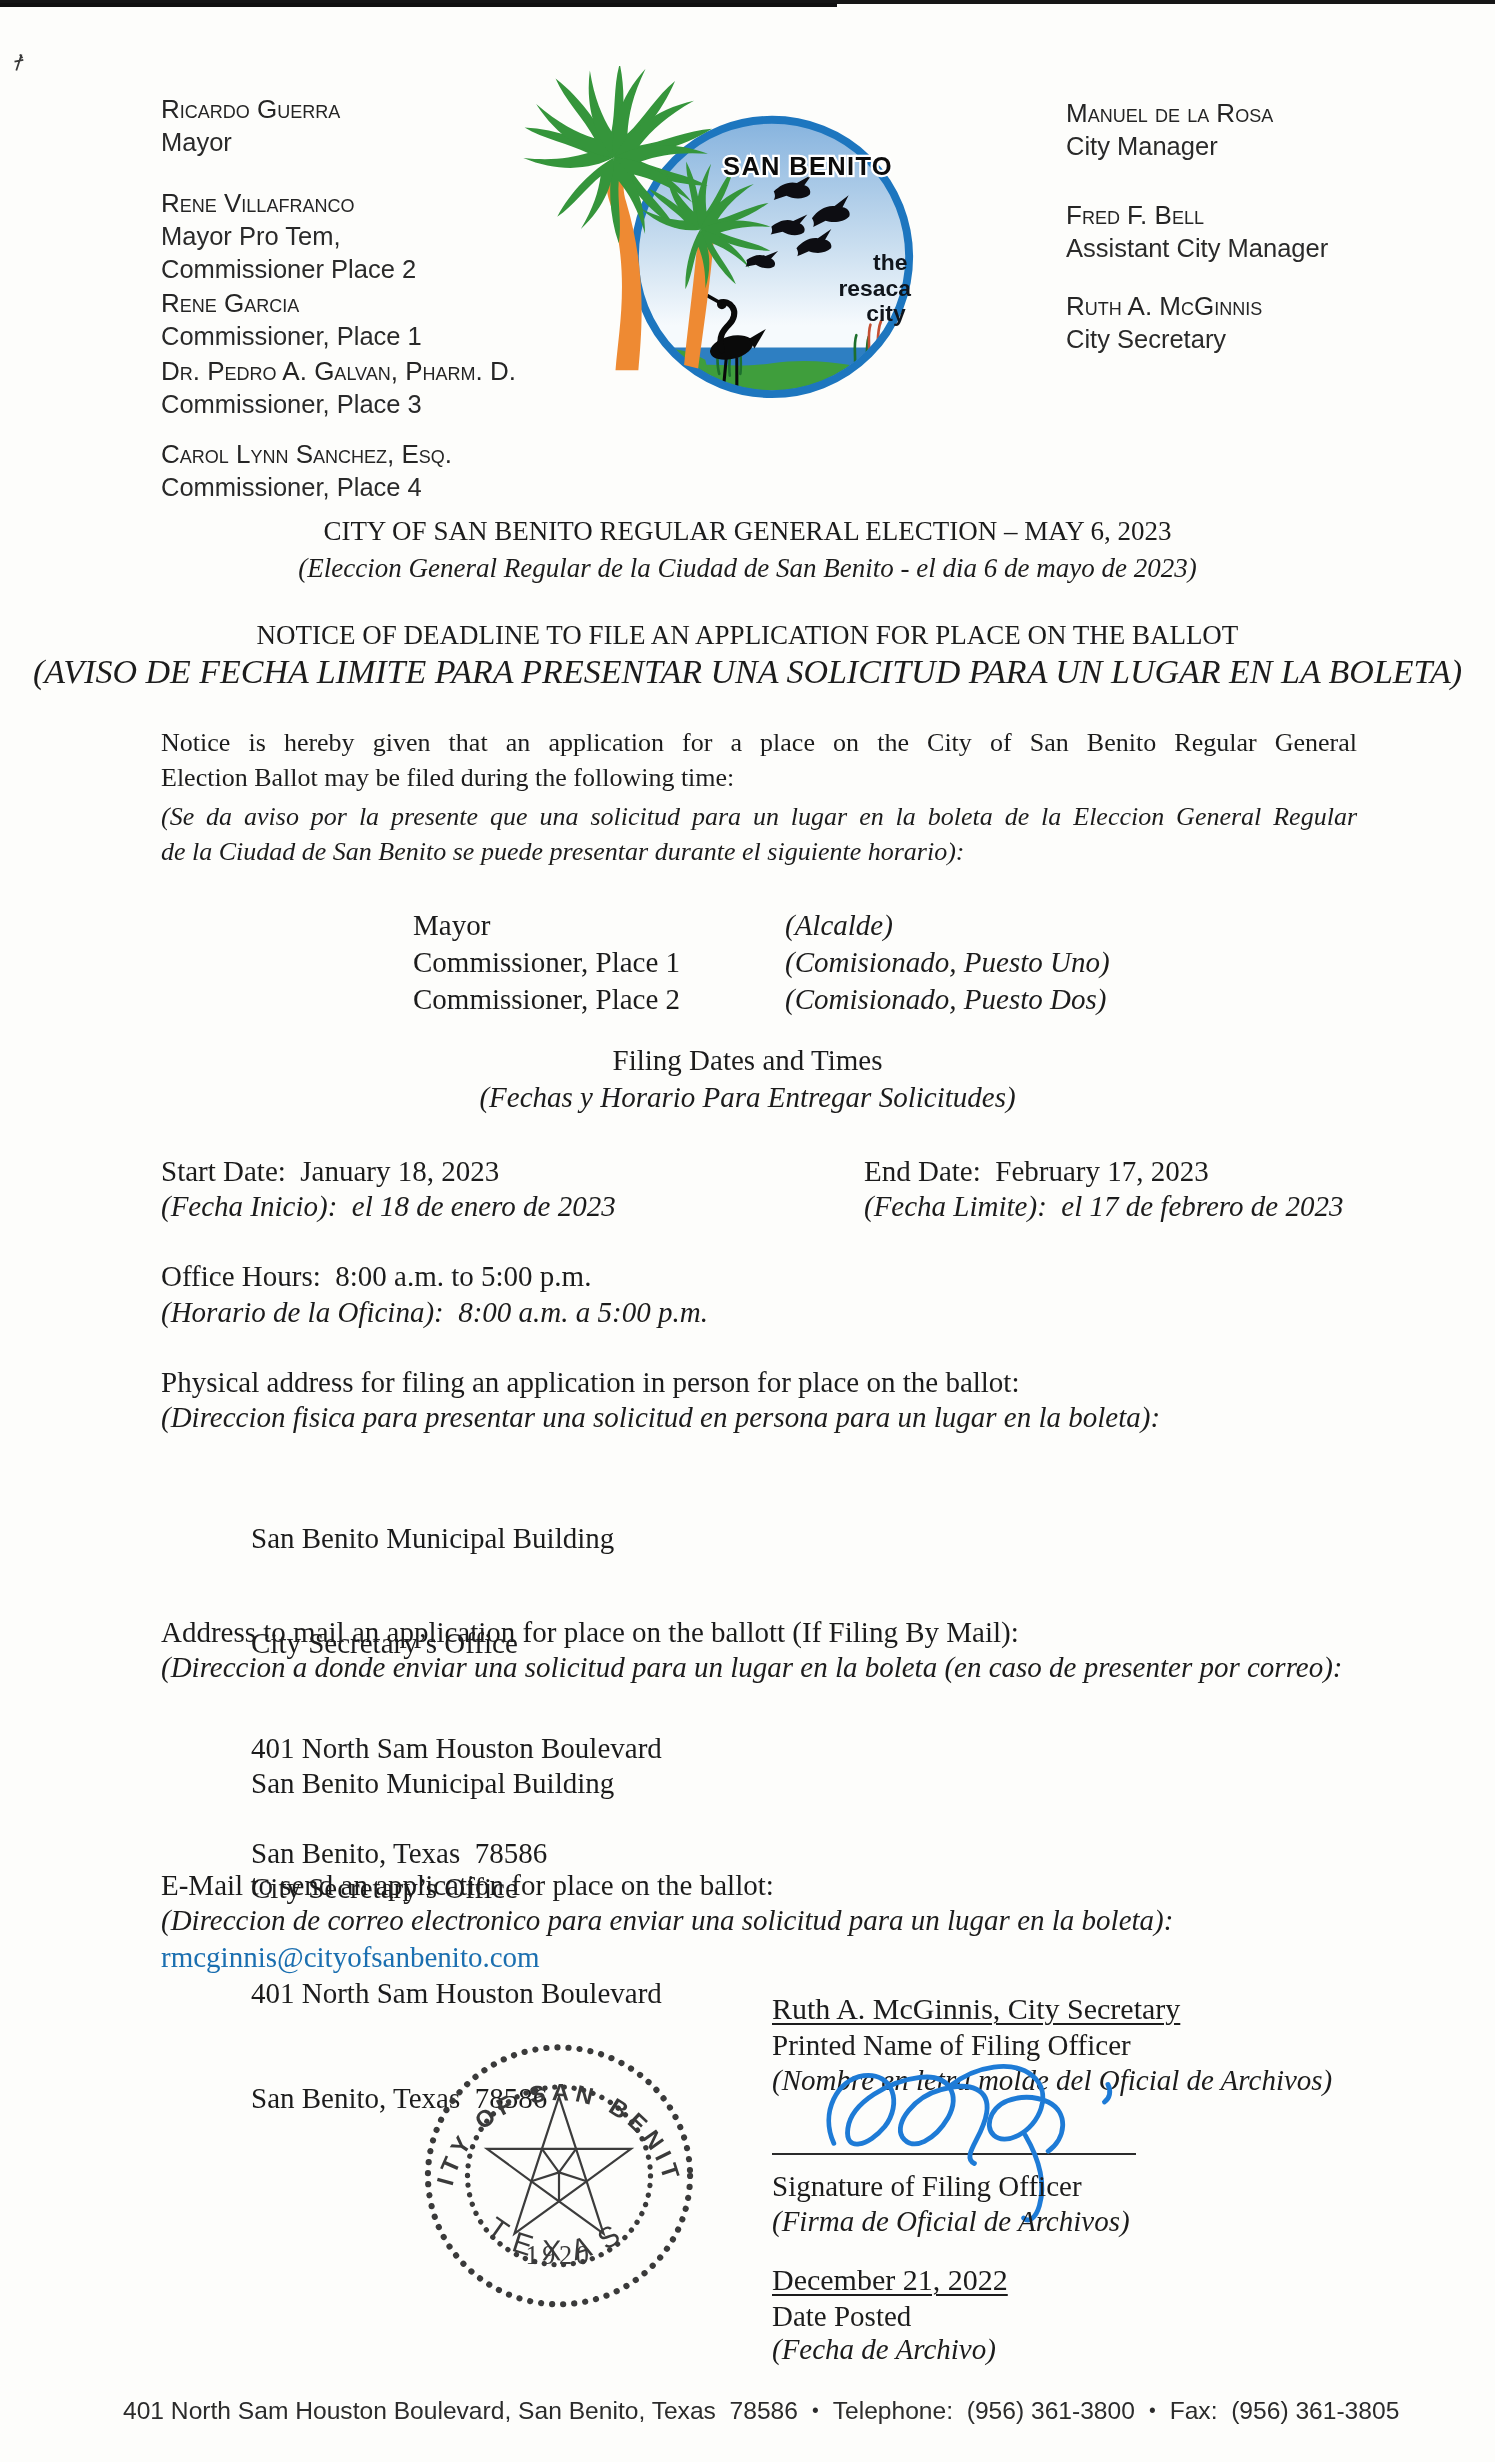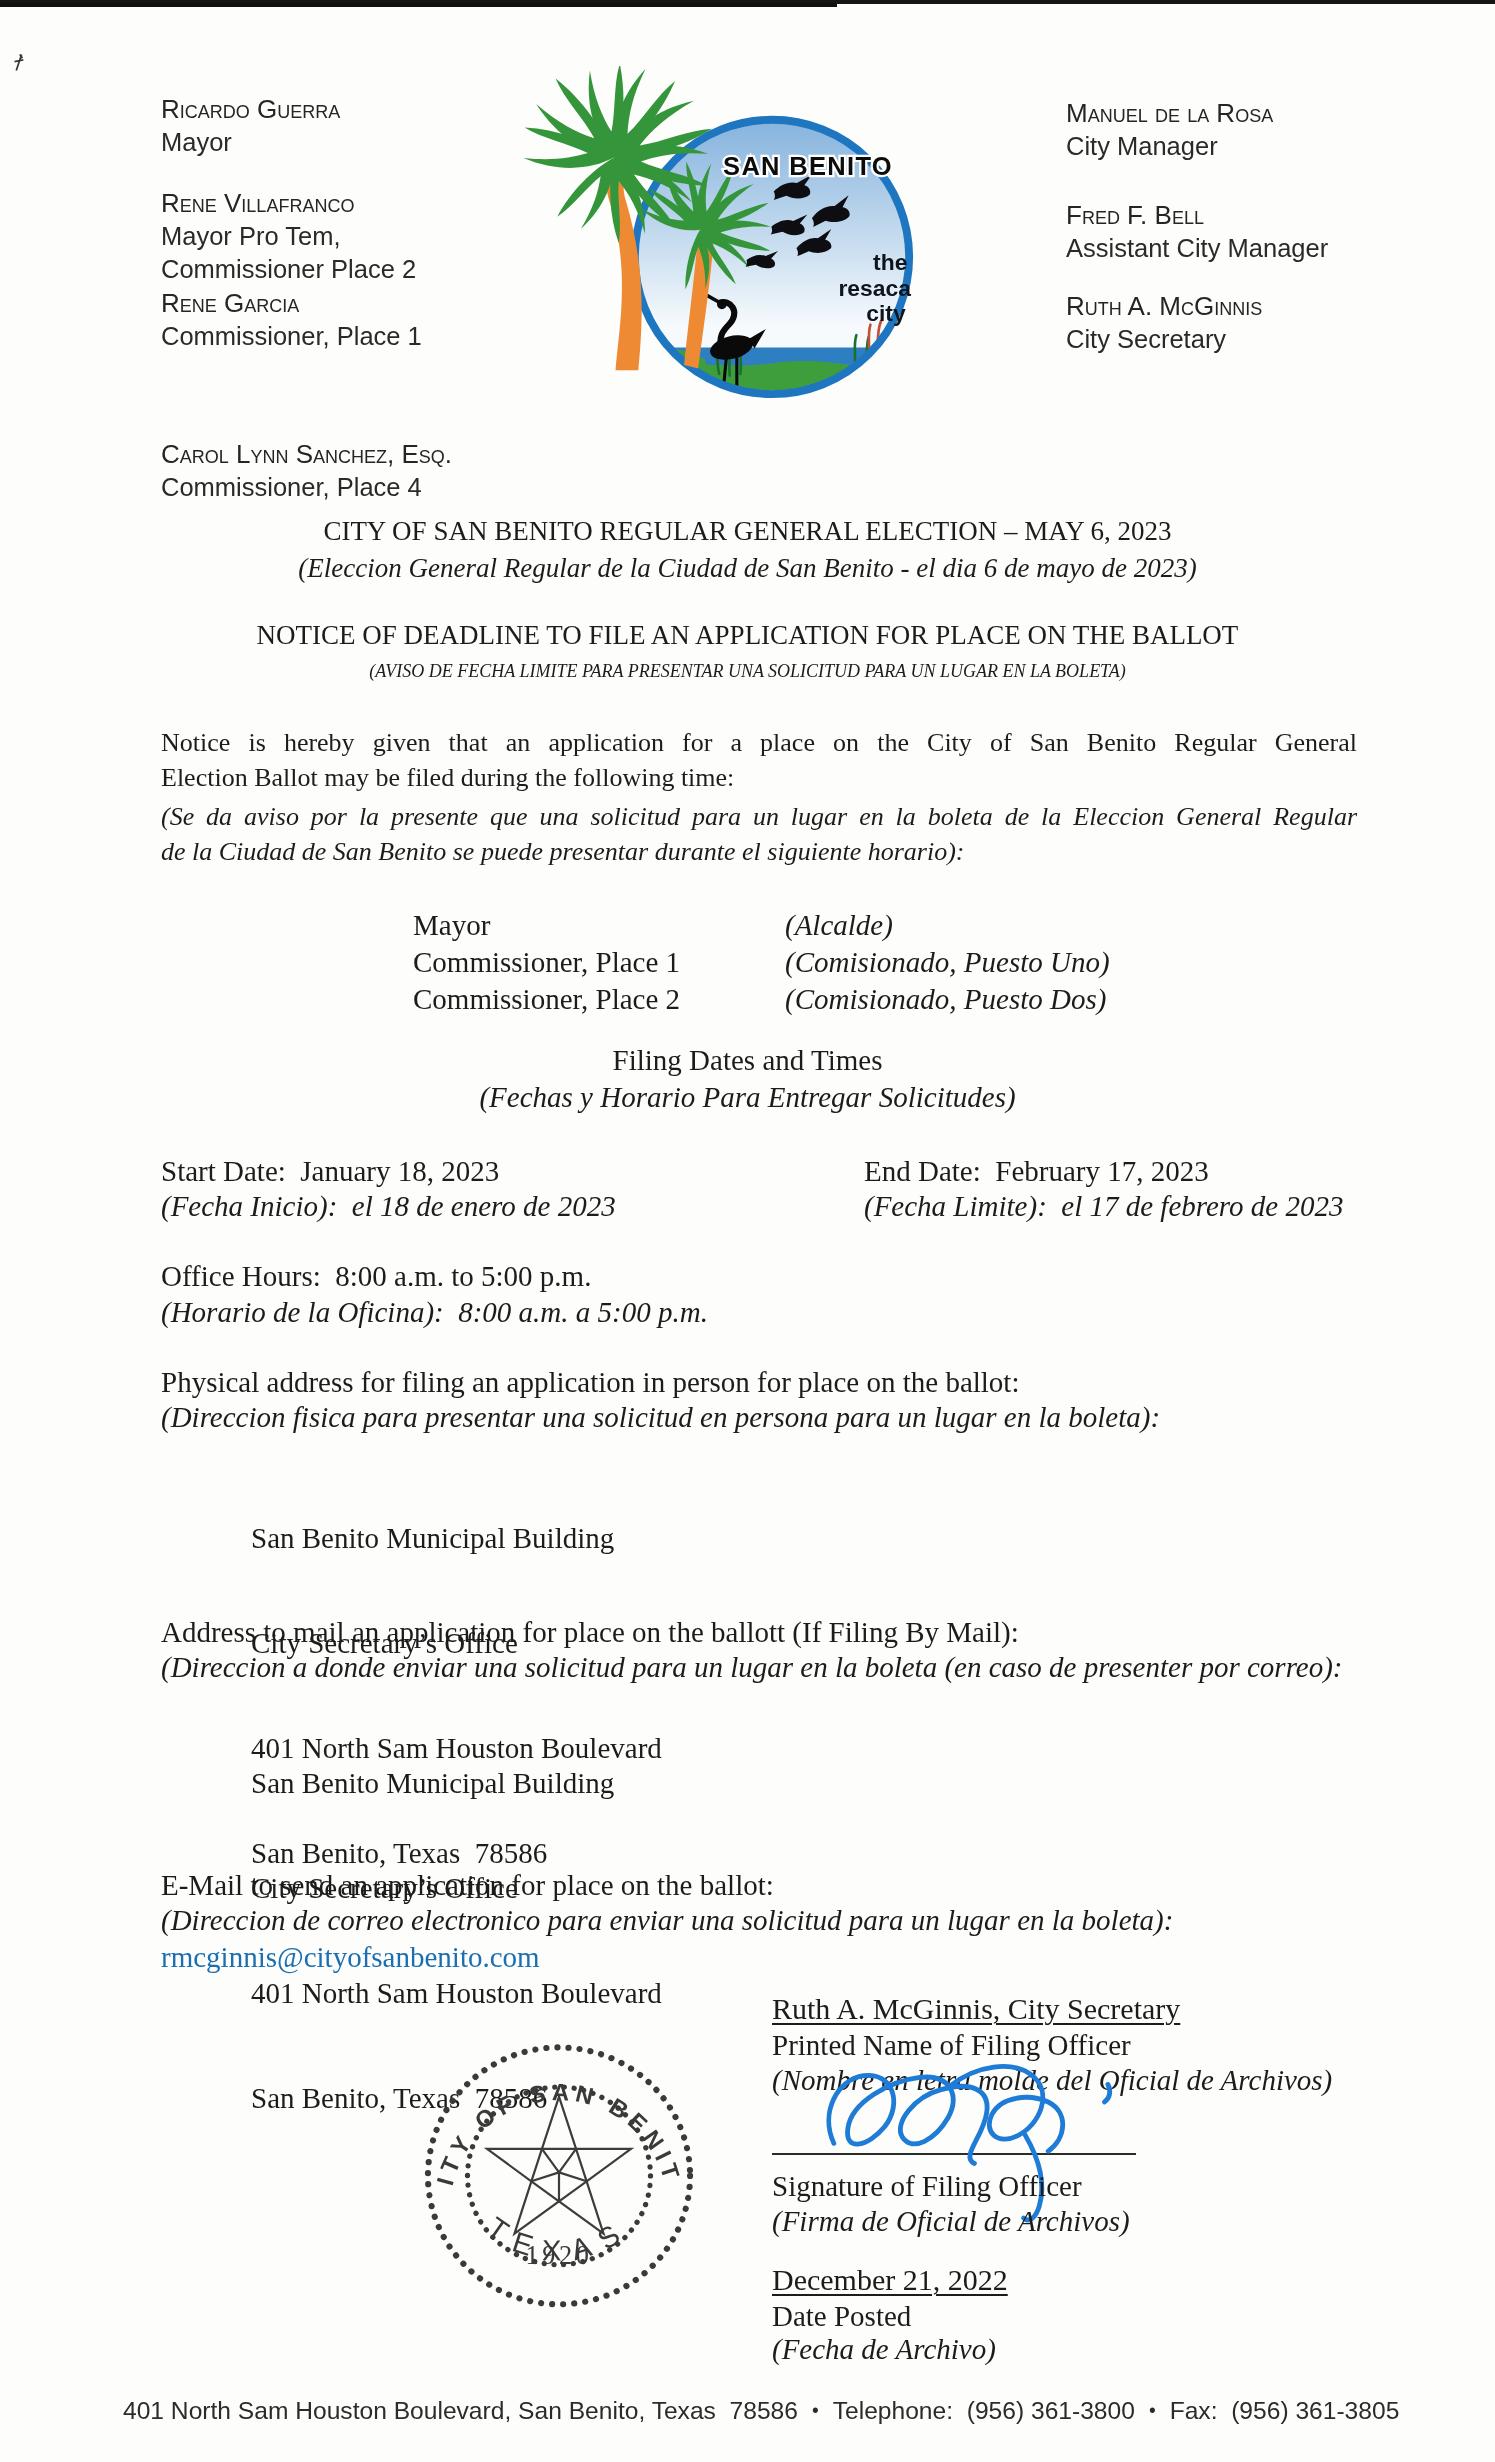--- a/index.html
+++ b/index.html
@@ -45,20 +45,24 @@
   </div>
   <div class="official" style="left:161px;top:187px;">
     <div class="o-name">Rene Villafranco</div>
     <div class="o-role">Mayor Pro Tem,</div>
     <div class="o-role">Commissioner Place 2</div>
   </div>
   <div class="official" style="left:161px;top:287px;">
     <div class="o-name">Rene Garcia</div>
     <div class="o-role">Commissioner, Place 1</div>
   </div>
+  <div class="official" style="left:161px;top:355px;">
+    <div class="o-name">Dr. Pedro A. Galvan, Pharm. D.</div>
+    <div class="o-role">Commissioner, Place 3</div>
+  </div>
   <div class="official" style="left:161px;top:438px;">
     <div class="o-name">Carol Lynn Sanchez, Esq.</div>
     <div class="o-role">Commissioner, Place 4</div>
   </div>
 
   <div class="official" style="left:1066px;top:97px;">
     <div class="o-name">Manuel de la Rosa</div>
     <div class="o-role">City Manager</div>
   </div>
   <div class="official" style="left:1066px;top:199px;">
@@ -153,21 +157,21 @@
     <g font-family="Liberation Sans, sans-serif" font-size="26" font-weight="bold" fill="#10151c" text-anchor="end">
       <text x="452" y="232">the</text>
       <text x="456" y="261">resaca</text>
       <text x="450" y="290">city</text>
     </g>
   </svg>
 
   <div class="abs serif b hd center" style="top:514px;">CITY OF SAN BENITO REGULAR GENERAL ELECTION – MAY 6, 2023</div>
   <div class="abs serif i hd center" style="top:551px;">(Eleccion General Regular de la Ciudad de San Benito - el dia 6 de mayo de 2023)</div>
   <div class="abs serif b hd center" style="top:618px;">NOTICE OF DEADLINE TO FILE AN APPLICATION FOR PLACE ON THE BALLOT</div>
-  <div class="abs serif i center" style="top:654px;font-size:18px;">(AVISO DE FECHA LIMITE PARA PRESENTAR UNA SOLICITUD PARA UN LUGAR EN LA BOLETA)</div>
+  <div class="abs serif i center" style="top:654px;font-size:34px;">(AVISO DE FECHA LIMITE PARA PRESENTAR UNA SOLICITUD PARA UN LUGAR EN LA BOLETA)</div>
 
   <div class="abs serif b jl" style="left:161px;top:725px;width:1196px;font-size:26px;">Notice is hereby given that an application for a place on the City of San Benito Regular General</div>
   <div class="abs serif b" style="left:161px;top:760px;font-size:26px;">Election Ballot may be filed during the following time:</div>
   <div class="abs serif i jl" style="left:161px;top:799px;width:1196px;font-size:26px;">(Se da aviso por la presente que una solicitud para un lugar en la boleta de la Eleccion General Regular</div>
   <div class="abs serif i" style="left:161px;top:834px;font-size:26px;">de la Ciudad de San Benito se puede presentar durante el siguiente horario):</div>
 
   <div class="pos-row serif" style="top:908px;">
     <span class="pos-en">Mayor</span>
     <span class="pos-es">(Alcalde)</span>
   </div>

